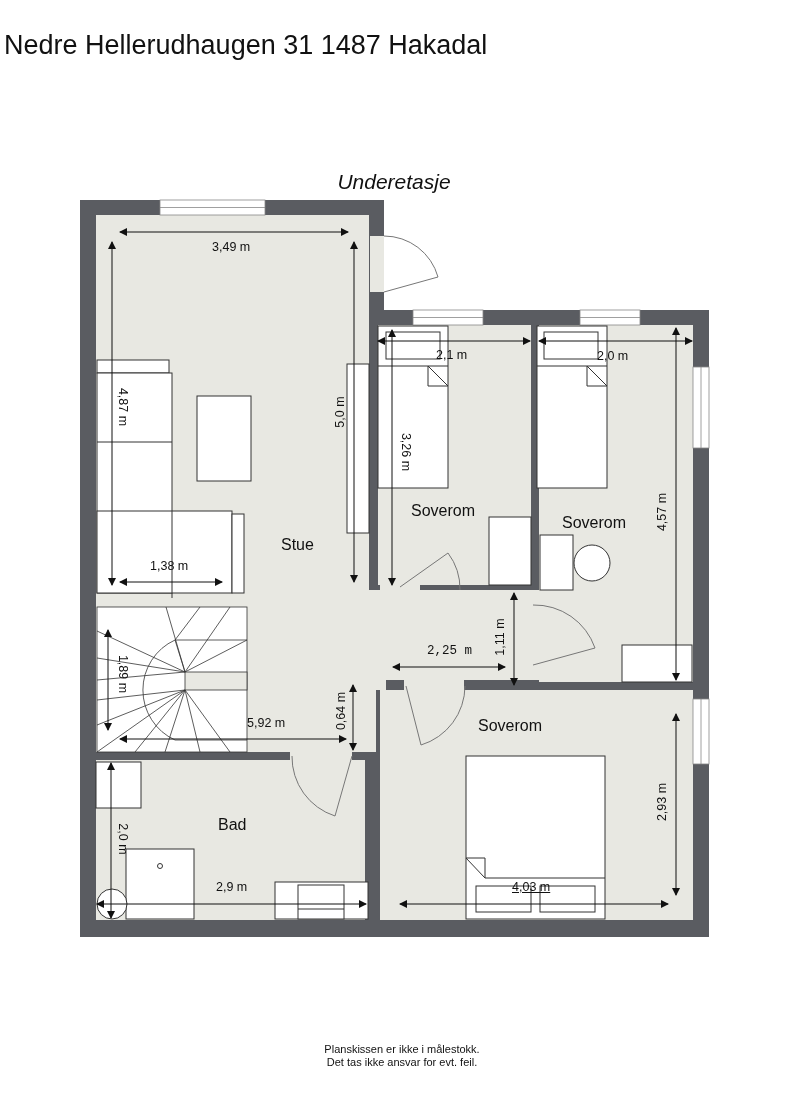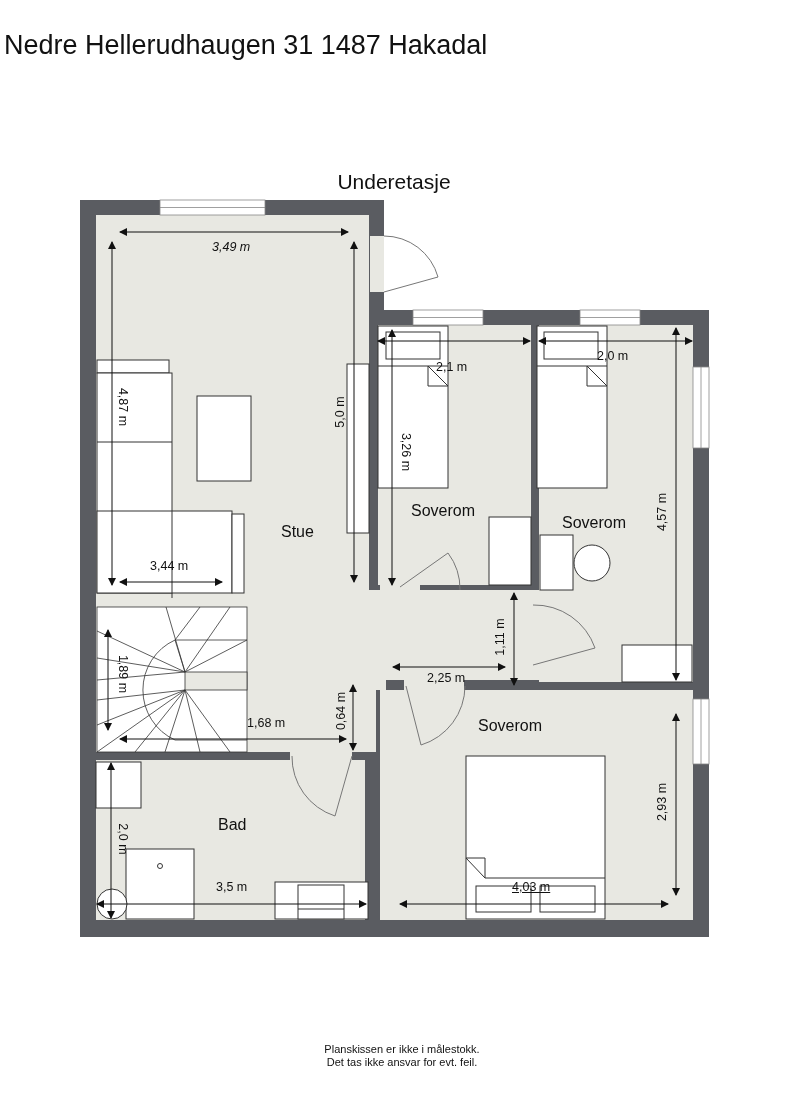--- a/index.html
+++ b/index.html
@@ -1,18 +1,18 @@
 <!DOCTYPE html>
 <html><head>
 <meta charset="utf-8">
 <style>
   html, body { margin:0; padding:0; background:#ffffff; }
   body { width:788px; height:1116px; position:relative; overflow:hidden; font-family:"Liberation Sans", sans-serif; color:#111; }
   .title { position:absolute; left:4px; top:30px; width:788px; text-align:left; font-size:27px; color:#111; }
-  .floor { position:absolute; left:0; top:170px; width:788px; text-align:center; font-size:21px; color:#111; }
+  .floor { position:absolute; left:0; top:170px; width:788px; text-align:center; font-size:21px; color:#111;font-style:italic; }
   .plan { position:absolute; left:0; top:0; }
   .lbl { position:absolute; font-size:12.5px; color:#111; white-space:nowrap; }
   .vlbl { position:absolute; font-size:12.5px; color:#111; white-space:nowrap; transform-origin:center center; }
   .room { position:absolute; font-size:16px; color:#111; white-space:nowrap; }
   .foot { position:absolute; left:8px; top:1043px; width:788px; text-align:center; font-size:11px; line-height:13px; color:#111; }
 </style>
 </head>
 <body>
 
 <div class="title">Nedre Hellerudhaugen 31 1487 Hakadal</div>
@@ -144,40 +144,40 @@
     <line x1="392" y1="330" x2="392" y2="585" marker-start="url(#ah)" marker-end="url(#ah)"></line>
     <line x1="539" y1="341" x2="692" y2="341" marker-start="url(#ah)" marker-end="url(#ah)"></line>
     <line x1="676" y1="328" x2="676" y2="680" marker-start="url(#ah)" marker-end="url(#ah)"></line>
     <line x1="400" y1="904" x2="668" y2="904" marker-start="url(#ah)" marker-end="url(#ah)"></line>
     <line x1="676" y1="714" x2="676" y2="895" marker-start="url(#ah)" marker-end="url(#ah)"></line>
     <line x1="97" y1="904" x2="366" y2="904" marker-start="url(#ah)" marker-end="url(#ah)"></line>
     <line x1="111" y1="763" x2="111" y2="918" marker-start="url(#ah)" marker-end="url(#ah)"></line>
   </g>
 </svg>
 
-<div class="room" style="left:281px; top:523px;">Stue</div>
+<div class="room" style="left:281px; top:536px;">Stue</div>
 <div class="room" style="left:411px; top:502px;">Soverom</div>
 <div class="room" style="left:562px; top:514px;">Soverom</div>
 <div class="room" style="left:478px; top:717px;">Soverom</div>
 <div class="room" style="left:218px; top:816px;">Bad</div>
 
-<div class="lbl" style="left:212px; top:240px;font-style:italic;">3,49 m</div>
+<div class="lbl" style="left:212px; top:240px;">3,49 m</div>
 <div class="vlbl" style="left:104px; top:400px; transform:rotate(90deg);">4,87 m</div>
 <div class="vlbl" style="left:324px; top:405px; transform:rotate(-90deg);">5,0 m</div>
-<div class="lbl" style="left:150px; top:559px;">3,44 m</div>
+<div class="lbl" style="left:150px; top:559px;">1,38 m</div>
 <div class="vlbl" style="left:104px; top:667px; transform:rotate(90deg);">1,89 m</div>
-<div class="lbl" style="left:247px; top:716px;">1,68 m</div>
+<div class="lbl" style="left:247px; top:716px;">5,92 m</div>
 <div class="vlbl" style="left:322px; top:704px; transform:rotate(-90deg);">0,64 m</div>
-<div class="lbl" style="left:427px; top:671px;">2,25 m</div>
+<div class="lbl" style="left:427px; top:644px;font-family:Liberation Mono, monospace;">2,25 m</div>
 <div class="vlbl" style="left:481px; top:630px; transform:rotate(-90deg);">1,11 m</div>
-<div class="lbl" style="left:436px; top:360px;">2,1 m</div>
+<div class="lbl" style="left:436px; top:348px;">2,1 m</div>
 <div class="vlbl" style="left:387px; top:445px; transform:rotate(90deg);">3,26 m</div>
 <div class="lbl" style="left:597px; top:349px;">2,0 m</div>
 <div class="vlbl" style="left:643px; top:505px; transform:rotate(-90deg);">4,57 m</div>
 <div class="lbl" style="left:512px; top:880px;text-decoration:underline;">4,03 m</div>
 <div class="vlbl" style="left:643px; top:795px; transform:rotate(-90deg);">2,93 m</div>
-<div class="lbl" style="left:216px; top:880px;">3,5 m</div>
+<div class="lbl" style="left:216px; top:880px;">2,9 m</div>
 <div class="vlbl" style="left:107px; top:832px; transform:rotate(90deg);">2,0 m</div>
 
 <div class="foot">
   <div>Planskissen er ikke i målestokk.</div>
   <div>Det tas ikke ansvar for evt. feil.</div>
 </div>
 
 </body></html>

